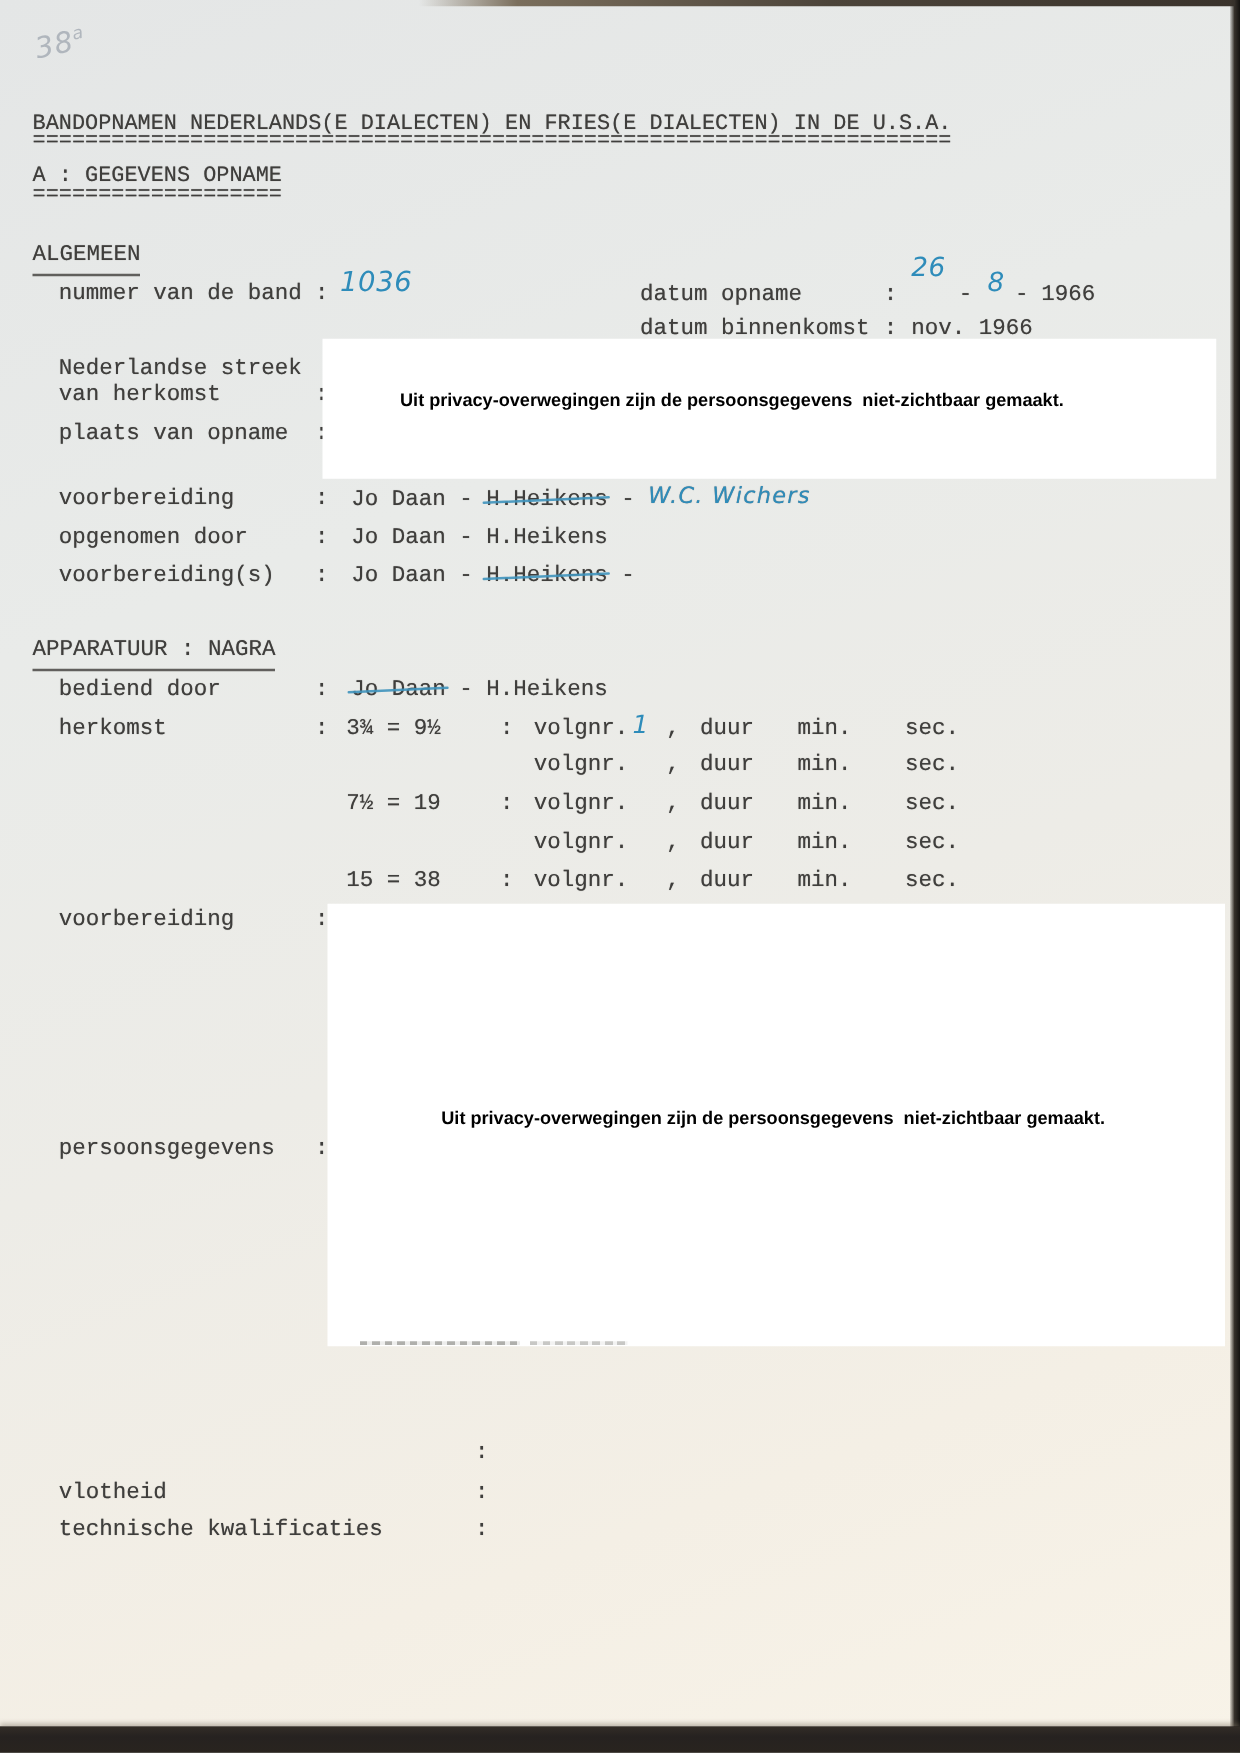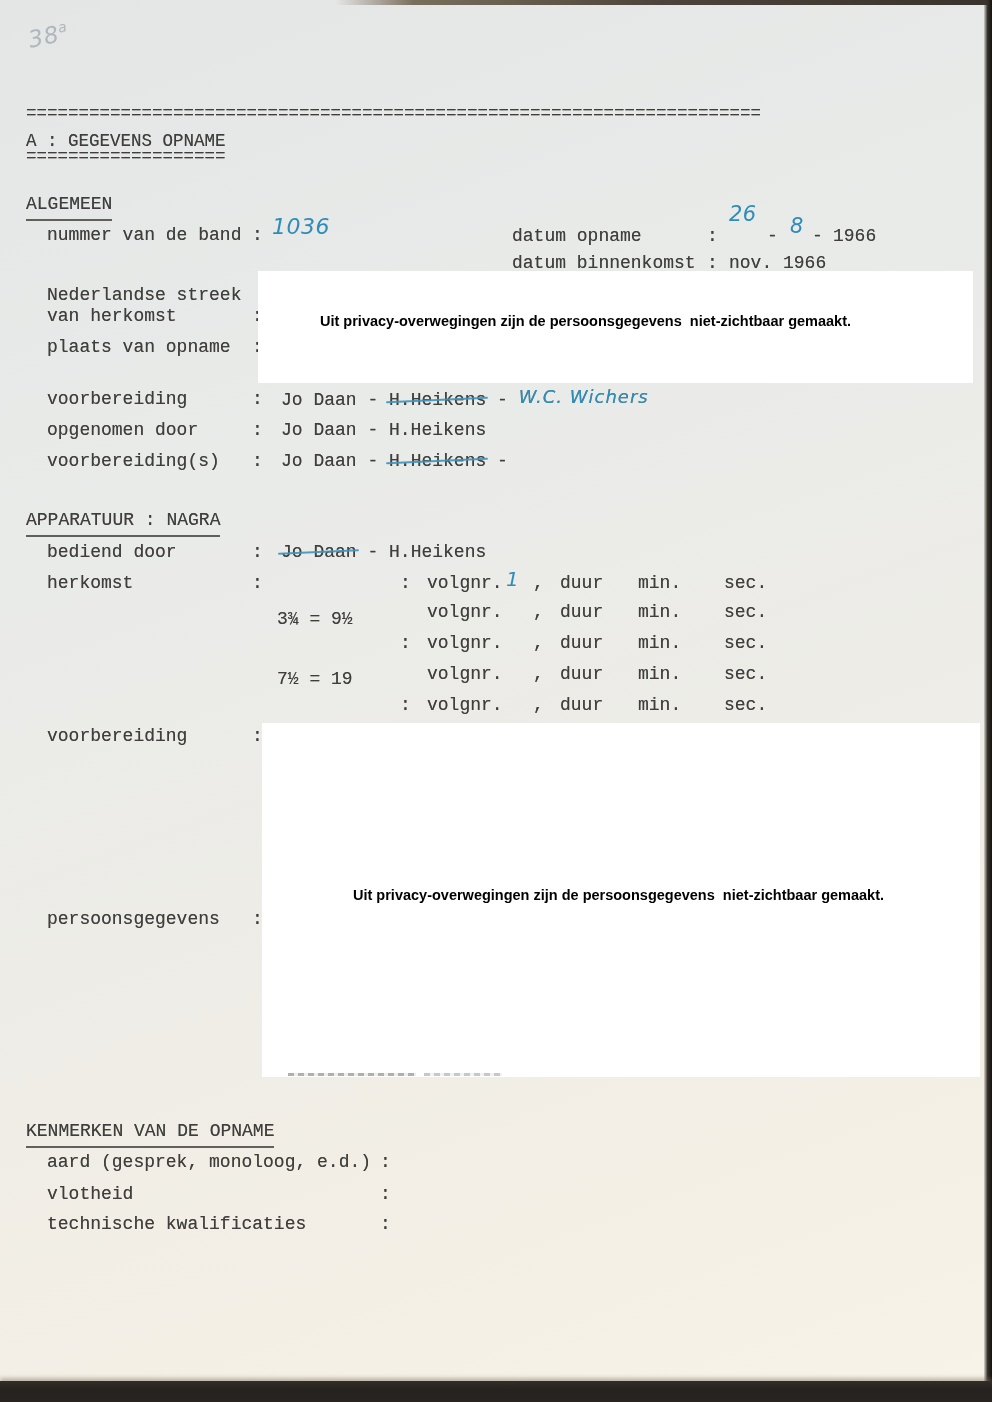--- a/index.html
+++ b/index.html
@@ -33,21 +33,21 @@
     font-size:23px; letter-spacing:1px;
   }
   .pencil sup { font-size:14px; }
   .privacy-box { position:absolute; background:#ffffff; }
   .privacy-text {
     position:absolute; font-family:"Liberation Sans","DejaVu Sans",sans-serif;
     font-weight:bold; font-size:14.5px; color:#000; white-space:pre; line-height:1;
   }
   .srow { position:absolute; left:0; width:100%; height:22px; }
   .srow > span { position:absolute; top:0; }
-  .col-speed  { left:277px;margin-top:36px; }
+  .col-speed  { left:277px; }
   .col-sep    { left:400px; }
   .col-volgnr { left:427px; }
   .col-hand   { left:506px; top:-4px !important; }
   .col-comma  { left:533px; }
   .col-duur   { left:560px; }
   .col-min    { left:638px;text-align:right; }
   .col-sec    { left:724px; }
   .residue {
     position:absolute; height:2.5px;
     background:repeating-linear-gradient(90deg, rgba(110,110,104,0.55) 0 6px, rgba(110,110,104,0.12) 6px 10px);
@@ -66,20 +66,21 @@
     box-shadow:0 -3px 4px rgba(120,110,95,0.45);
   }
 </style>
 </head>
 <body>
 
 <div class="paper">
 
   <div class="pencil"><span>38</span><sup>a</sup></div>
 
+  <span class="tw title-size" style="left:26px;top:89px">BANDOPNAMEN NEDERLANDS(E DIALECTEN) EN FRIES(E DIALECTEN) IN DE U.S.A.</span>
   <span class="tw title-size" style="left:26px;top:103px">======================================================================</span>
   <span class="tw title-size" style="left:26px;top:131px">A : GEGEVENS OPNAME</span>
   <span class="tw title-size" style="left:26px;top:146px">===================</span>
 
   <span class="tw u" style="left:26px;top:194px">ALGEMEEN</span>
 
   <span class="tw" style="left:47px;top:225px">nummer van de band</span>
   <span class="tw" style="left:252px;top:225px">:</span>
   <span class="hand" style="left:272px;top:216px;font-size:22px">1036</span>
 
@@ -173,23 +174,21 @@
 
   <div class="privacy-box" style="left:262px;top:723px;width:718px;height:354px"></div>
   <span class="privacy-text" style="left:353px;top:888px">Uit privacy-overwegingen zijn de persoonsgegevens  niet-zichtbaar gemaakt.</span>
 
   <span class="tw" style="left:47px;top:909px">persoonsgegevens</span>
   <span class="tw" style="left:252px;top:909px">:</span>
 
   <div class="residue" style="left:288px;top:1073px;width:128px"></div>
   <div class="residue" style="left:424px;top:1073px;width:78px;opacity:0.7"></div>
 
-  <span class="tw u" style="left:26px;top:1121px">KENMERKEN VAN DE OPNAME</span>
 
-  <span class="tw" style="left:47px;top:1152px">aard (gesprek, monoloog, e.d.)</span>
   <span class="tw" style="left:380px;top:1152px">:</span>
   <span class="tw" style="left:47px;top:1184px">vlotheid</span>
   <span class="tw" style="left:380px;top:1184px">:</span>
   <span class="tw" style="left:47px;top:1214px">technische kwalificaties</span>
   <span class="tw" style="left:380px;top:1214px">:</span>
 
   <div class="edge-top"></div>
   <div class="edge-right"></div>
   <div class="edge-bottom"></div>
 

